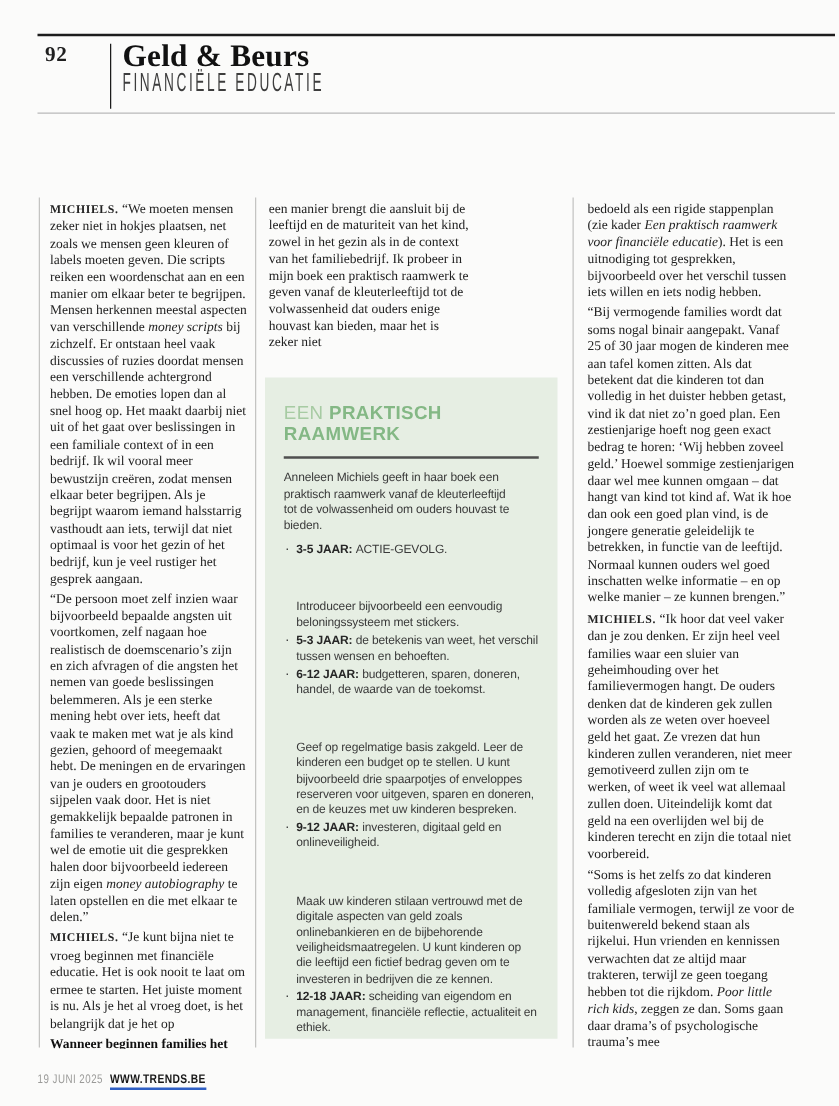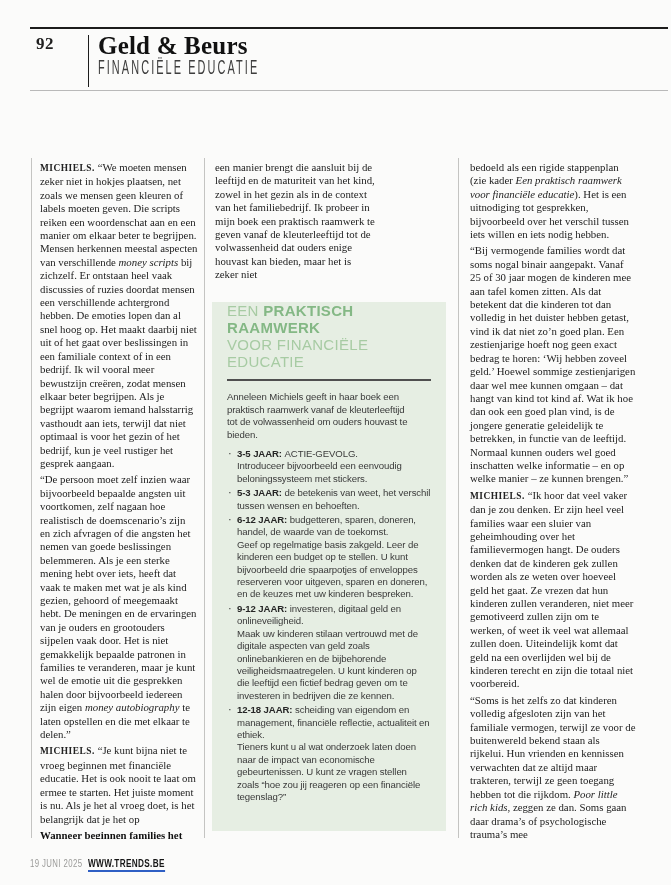--- a/index.html
+++ b/index.html
@@ -33,32 +33,32 @@
   .col3{left:467px;width:172px;}
   .para{margin:3px;}
   .para + .para{margin-top:0;}
   .speaker{font-weight:700;font-size:9.4px;letter-spacing:.5px;}
   .question{font-weight:700;color:#101010;}
   .para i{}
   
   .greenbox{
     left:212px;top:302px;width:234px;height:529px;background:#e6eee3;
     font-family:"Liberation Sans",sans-serif;box-sizing:border-box;
-    padding:0 15px 12px 15px;overflow:hidden;
+    padding:20px 15px 12px 15px;overflow:hidden;
   }
   .box-title{font-size:15px;line-height:17px;font-weight:700;color:#84b885;letter-spacing:.3px;}
   .box-title .light{font-weight:400;color:#a7cba3;}
   .box-title-l2{font-size:15px;line-height:17px;font-weight:400;color:#a7cba3;letter-spacing:.3px;}
   .box-rule{height:2px;background:#4f4f4f;margin:9px 0 10px 0;width:204px;}
   .box-intro{font-size:9.6px;line-height:12.5px;color:#3a3a3a;letter-spacing:-.1px;margin:0 17px 7px 0;}
   .box-item{position:relative;padding-left:10px;margin:0 0 2px 0;font-size:9.6px;line-height:12.4px;
             color:#3a3a3a;letter-spacing:-.1px;}
   .box-item .bullet{position:absolute;left:1px;top:-1px;color:#3a3a3a;font-size:11px;}
   .box-item .age{font-weight:700;color:#262626;}
-  .box-item .detail{display:block;}
+  .box-item .detail{display:block;margin-top:34px;}
   
   .footer{left:30px;top:853px;height:16px;font-family:"Liberation Sans",sans-serif;white-space:nowrap;}
   .footer-date{display:inline-block;font-size:10px;letter-spacing:.5px;color:#9a9a98;
                transform:scaleX(.78);transform-origin:left center;}
   .footer-site{display:inline-block;font-size:10px;font-weight:700;letter-spacing:.4px;color:#161616;
                transform:scaleX(.82);transform-origin:left center;margin-left:-14px;
                border-bottom:2px solid #2f5fc4;padding-bottom:1px;}
 </style>
 </head>
 <body>
@@ -87,21 +87,20 @@
     </div>
   <div class="abs col col3" id="col-2">
       <p class="para"><span>bedoeld als een rigide stappenplan (zie kader </span><i>Een praktisch raamwerk voor financiële educatie</i><span>). Het is een uitnodiging tot gesprekken, bijvoorbeeld over het verschil tussen iets willen en iets nodig hebben.</span></p>
       <p class="para"><span>“Bij vermogende families wordt dat soms nogal binair aangepakt. Vanaf 25 of 30 jaar mogen de kinderen mee aan tafel komen zitten. Als dat betekent dat die kinderen tot dan volledig in het duister hebben getast, vind ik dat niet zo’n goed plan. Een zestienjarige hoeft nog geen exact bedrag te horen: ‘Wij hebben zoveel geld.’ Hoewel sommige zestienjarigen daar wel mee kunnen omgaan – dat hangt van kind tot kind af. Wat ik hoe dan ook een goed plan vind, is de jongere generatie geleidelijk te betrekken, in functie van de leeftijd. Normaal kunnen ouders wel goed inschatten welke informatie – en op welke manier – ze kunnen brengen.”</span></p>
       <p class="para"><span class="speaker">MICHIELS. </span><span>“Ik hoor dat veel vaker dan je zou denken. Er zijn heel veel families waar een sluier van geheimhouding over het familievermogen hangt. De ouders denken dat de kinderen gek zullen worden als ze weten over hoeveel geld het gaat. Ze vrezen dat hun kinderen zullen veranderen, niet meer gemotiveerd zullen zijn om te werken, of weet ik veel wat allemaal zullen doen. Uiteindelijk komt dat geld na een overlijden wel bij de kinderen terecht en zijn die totaal niet voorbereid.</span></p>
       <p class="para"><span>“Soms is het zelfs zo dat kinderen volledig afgesloten zijn van het familiale vermogen, terwijl ze voor de buitenwereld bekend staan als rijkelui. Hun vrienden en kennissen verwachten dat ze altijd maar trakteren, terwijl ze geen toegang hebben tot die rijkdom. </span><i>Poor little rich kids</i><span>, zeggen ze dan. Soms gaan daar drama’s of psychologische trauma’s mee</span></p>
     </div>
 
   <div class="abs greenbox">
     <div class="box-title"><span class="light">EEN </span><span>PRAKTISCH RAAMWERK</span></div>
-    <div class="box-title-l2">VOOR FINANCIËLE EDUCATIE</div>
     <div class="box-rule"></div>
     <p class="box-intro">Anneleen Michiels geeft in haar boek een praktisch raamwerk vanaf de kleuterleeftijd tot de volwassenheid om ouders houvast te bieden.</p>
     <div id="box-items">
         <div class="box-item"><span class="bullet">·</span><span class="age">3-5 JAAR: </span><span>ACTIE-GEVOLG.</span><span class="detail">Introduceer bijvoorbeeld een eenvoudig beloningssysteem met stickers.</span></div>
         <div class="box-item"><span class="bullet">·</span><span class="age">5-3 JAAR: </span><span>de betekenis van weet, het verschil tussen wensen en behoeften.</span></div>
         <div class="box-item"><span class="bullet">·</span><span class="age">6-12 JAAR: </span><span>budgetteren, sparen, doneren, handel, de waarde van de toekomst.</span><span class="detail">Geef op regelmatige basis zakgeld. Leer de kinderen een budget op te stellen. U kunt bijvoorbeeld drie spaarpotjes of enveloppes reserveren voor uitgeven, sparen en doneren, en de keuzes met uw kinderen bespreken.</span></div>
         <div class="box-item"><span class="bullet">·</span><span class="age">9-12 JAAR: </span><span>investeren, digitaal geld en onlineveiligheid.</span><span class="detail">Maak uw kinderen stilaan vertrouwd met de digitale aspecten van geld zoals onlinebankieren en de bijbehorende veiligheidsmaatregelen. U kunt kinderen op die leeftijd een fictief bedrag geven om te investeren in bedrijven die ze kennen.</span></div>
         <div class="box-item"><span class="bullet">·</span><span class="age">12-18 JAAR: </span><span>scheiding van eigendom en management, financiële reflectie, actualiteit en ethiek.</span><span class="detail">Tieners kunt u al wat onderzoek laten doen naar de impact van economische gebeurtenissen. U kunt ze vragen stellen zoals “hoe zou jij reageren op een financiële tegenslag?”</span></div>
       </div>
   </div>

